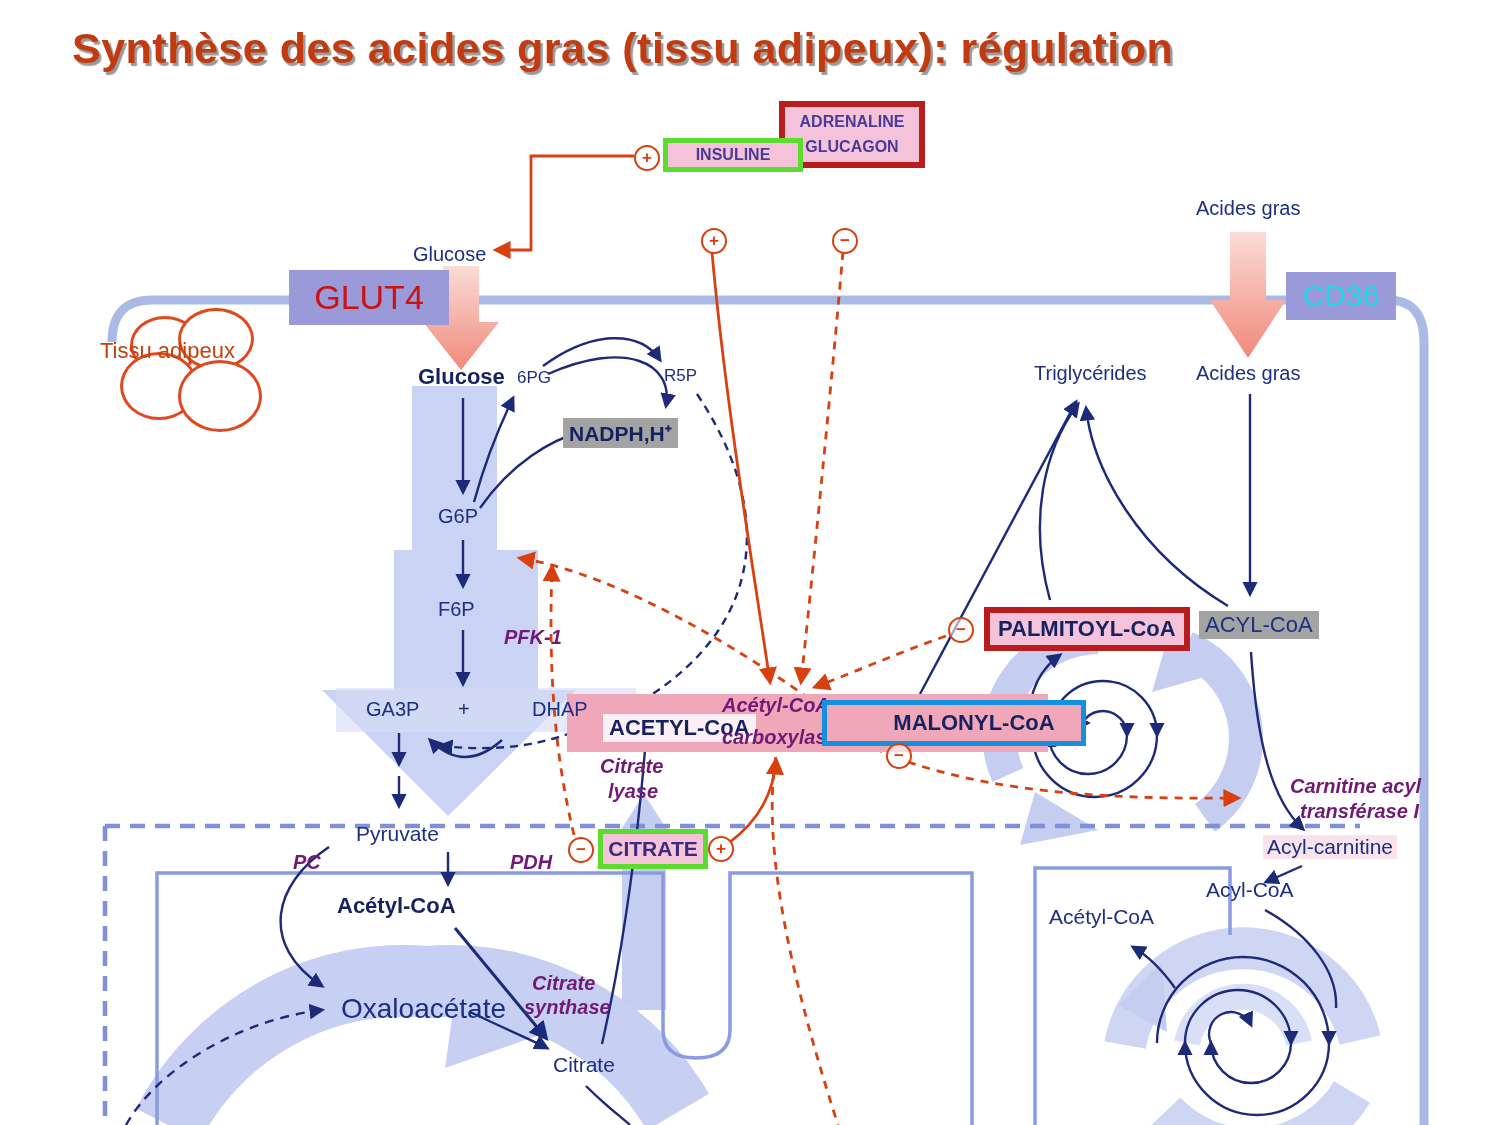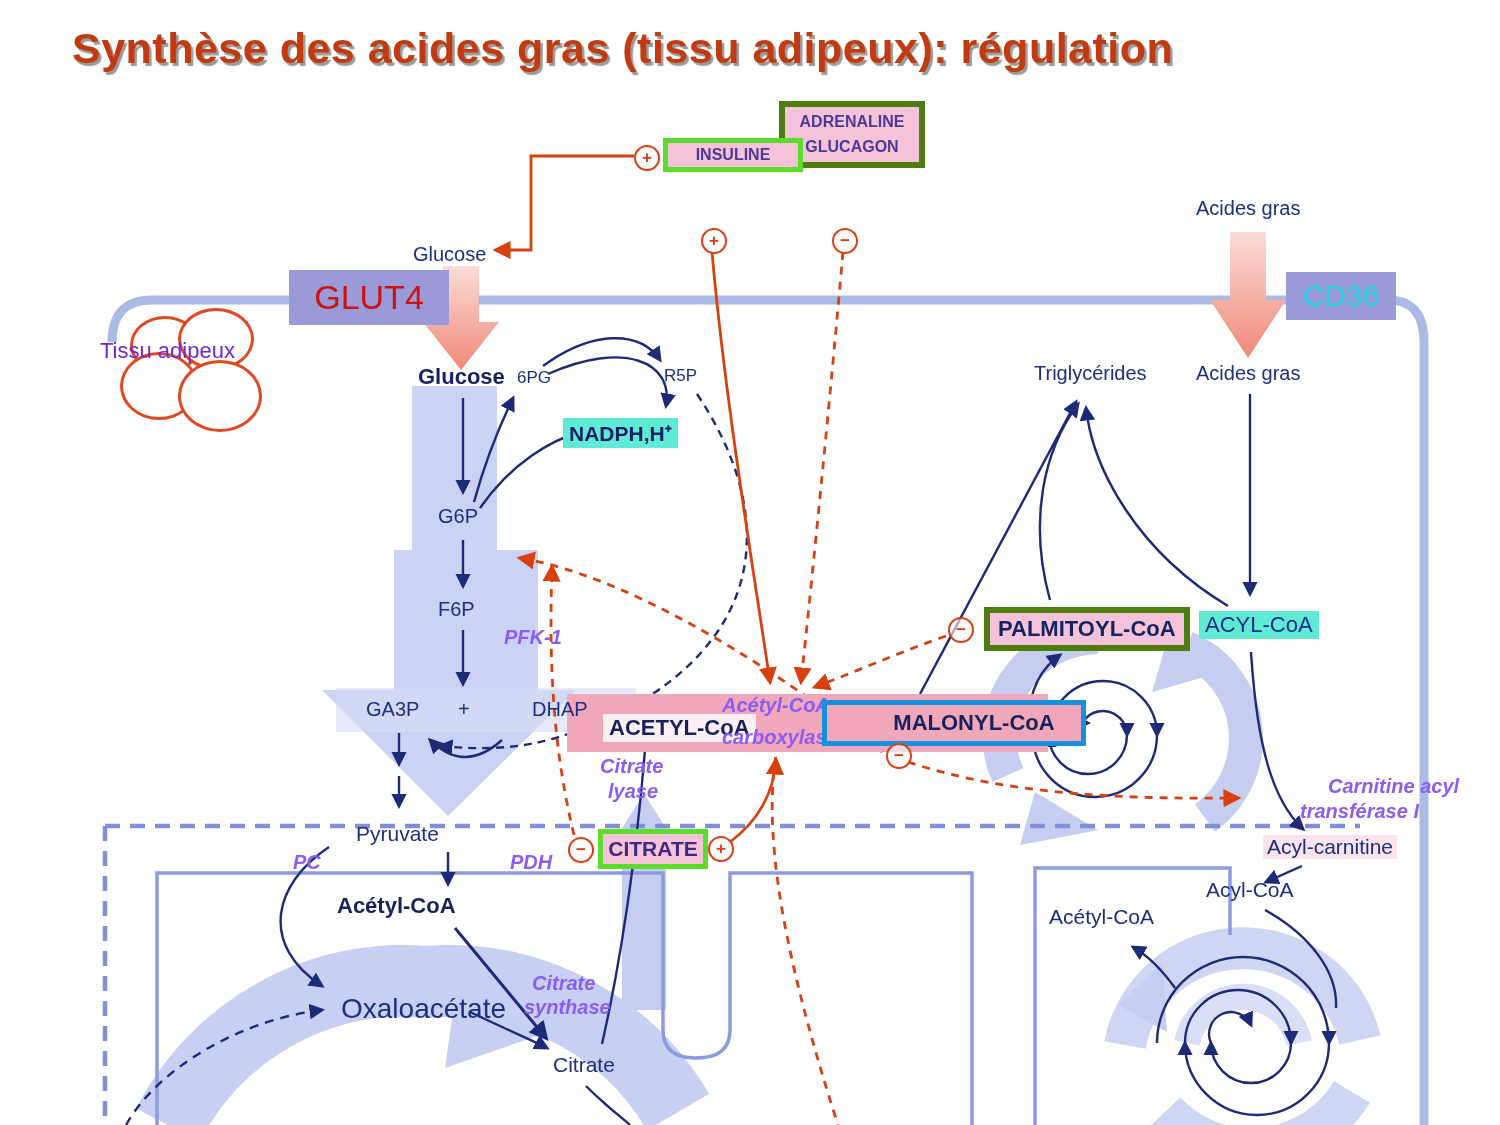--- a/index.html
+++ b/index.html
@@ -1,34 +1,34 @@
 <!DOCTYPE html>
 <html><head>
 <meta charset="utf-8">
 <style>
   html,body{margin:0;padding:0;background:#fff;}
   #stage{position:relative;width:1500px;height:1125px;overflow:hidden;background:#ffffff;
          font-family:"Liberation Sans",sans-serif;}
   #art{position:absolute;left:0;top:0;z-index:1;}
   .lbl{position:absolute;z-index:3;white-space:nowrap;color:#1c2f80;font-size:20px;}
   .bold{font-weight:bold;color:#15225f;}
-  .enz{color:#8b5cf6;font-style:italic;font-weight:bold;font-size:20px;}
-  .pinkbg{background:#5eead4;padding:1px 6px;}
+  .enz{color:#701a75;font-style:italic;font-weight:bold;font-size:20px;}
+  .pinkbg{background:#a3a3a3;padding:1px 6px;}
   .sign{position:absolute;z-index:4;width:22px;height:22px;border:2.5px solid #d84010;border-radius:50%;
         color:#d84010;font-weight:bold;font-size:17px;line-height:21px;text-align:center;background:rgba(255,255,255,.6);}
   .hormonebox{position:absolute;z-index:3;background:#f5c3d9;text-align:center;}
   .tag{color:#4a3a96;font-weight:bold;font-size:16px;background:#f5c3d9;padding:2px 8px;}
   #title{position:absolute;left:72px;top:24px;z-index:3;font-size:43px;font-weight:bold;color:#c23a10;
          text-shadow:2.5px 2.5px 1px #9a9a9a;letter-spacing:.5px;}
   .transporter{position:absolute;z-index:3;background:#9a9ad8;text-align:center;}
   .cloudc{position:absolute;z-index:2;background:#fff;border:3.5px solid #e0491f;border-radius:50%;}
   .band{position:absolute;z-index:2;background:#f0a7ba;}
   .bluebox{border:5px solid #1590dd;}
   .greenbox{border:5px solid #5cdd2e;}
-  .redbox{border:6px solid #4d7c0f;}
+  .redbox{border:6px solid #b91c1c;}
 </style>
 </head>
 <body>
 
 <div id="stage">
 
   <svg id="art" width="1500" height="1125" viewBox="0 0 1500 1125">
     <defs>
       <marker id="mn" viewBox="0 0 10 10" refX="8" refY="5" markerWidth="6.5" markerHeight="6.5" orient="auto-start-reverse">
         <path d="M0,0L10,5L0,10z" fill="#1c2a78"></path>
@@ -146,21 +146,21 @@
   <div class="sign" style="left:568px;top:837px;">−</div>
   <div class="sign" style="left:708px;top:836px;">+</div>
 
   <div class="transporter" style="left:289px;top:270px;width:160px;height:55px;line-height:55px;font-size:34px;color:#cc1111;">GLUT4</div>
   <div class="transporter" style="left:1286px;top:272px;width:110px;height:48px;line-height:48px;font-size:30px;color:#22d8e8;">CD36</div>
 
   <div class="cloudc" style="left:130px;top:316px;width:64px;height:52px;"></div>
   <div class="cloudc" style="left:178px;top:308px;width:70px;height:56px;"></div>
   <div class="cloudc" style="left:120px;top:352px;width:72px;height:62px;"></div>
   <div class="cloudc" style="left:178px;top:360px;width:78px;height:66px;"></div>
-  <div class="lbl" style="left:100px;top:338px;color:#6d28d9;font-size:22px;z-index:3;">Tissu adipeux</div>
+  <div class="lbl" style="left:100px;top:338px;color:#c2410c;font-size:22px;z-index:3;">Tissu adipeux</div>
 
   <div class="lbl" style="left:413px;top:243px;">Glucose</div>
   <div class="lbl" style="left:1196px;top:197px;">Acides gras</div>
   <div class="lbl" style="left:1034px;top:362px;">Triglycérides</div>
   <div class="lbl" style="left:1196px;top:362px;">Acides gras</div>
 
   <div class="lbl bold" style="left:418px;top:364px;font-size:22px;">Glucose</div>
   <div class="lbl" style="left:517px;top:368px;font-size:17px;">6PG</div>
   <div class="lbl" style="left:664px;top:366px;font-size:17px;">R5P</div>
   <div class="lbl bold pinkbg" style="left:563px;top:418px;font-size:21px;">NADPH,H⁺</div>
@@ -188,19 +188,19 @@
 
   <div class="lbl" style="left:356px;top:822px;font-size:21px;">Pyruvate</div>
   <div class="lbl enz" style="left:293px;top:851px;">PC</div>
   <div class="lbl enz" style="left:510px;top:851px;">PDH</div>
   <div class="lbl bold" style="left:337px;top:893px;font-size:22px;">Acétyl-CoA</div>
   <div class="lbl" style="left:341px;top:993px;font-size:28px;">Oxaloacétate</div>
   <div class="lbl enz" style="left:532px;top:972px;">Citrate</div>
   <div class="lbl enz" style="left:524px;top:996px;">synthase</div>
   <div class="lbl" style="left:553px;top:1053px;font-size:21px;">Citrate</div>
 
-  <div class="lbl enz" style="left:1328px;top:775px;text-align:right;">Carnitine acyl</div>
+  <div class="lbl enz" style="left:1290px;top:775px;text-align:right;">Carnitine acyl</div>
   <div class="lbl enz" style="left:1300px;top:800px;">transférase I</div>
   <div class="lbl" style="left:1263px;top:835px;font-size:21px;background:#f9e4ee;padding:0 4px;">Acyl-carnitine</div>
   <div class="lbl" style="left:1206px;top:878px;font-size:21px;">Acyl-CoA</div>
   <div class="lbl" style="left:1049px;top:905px;font-size:21px;">Acétyl-CoA</div>
 
 </div>
 
 </body></html>

